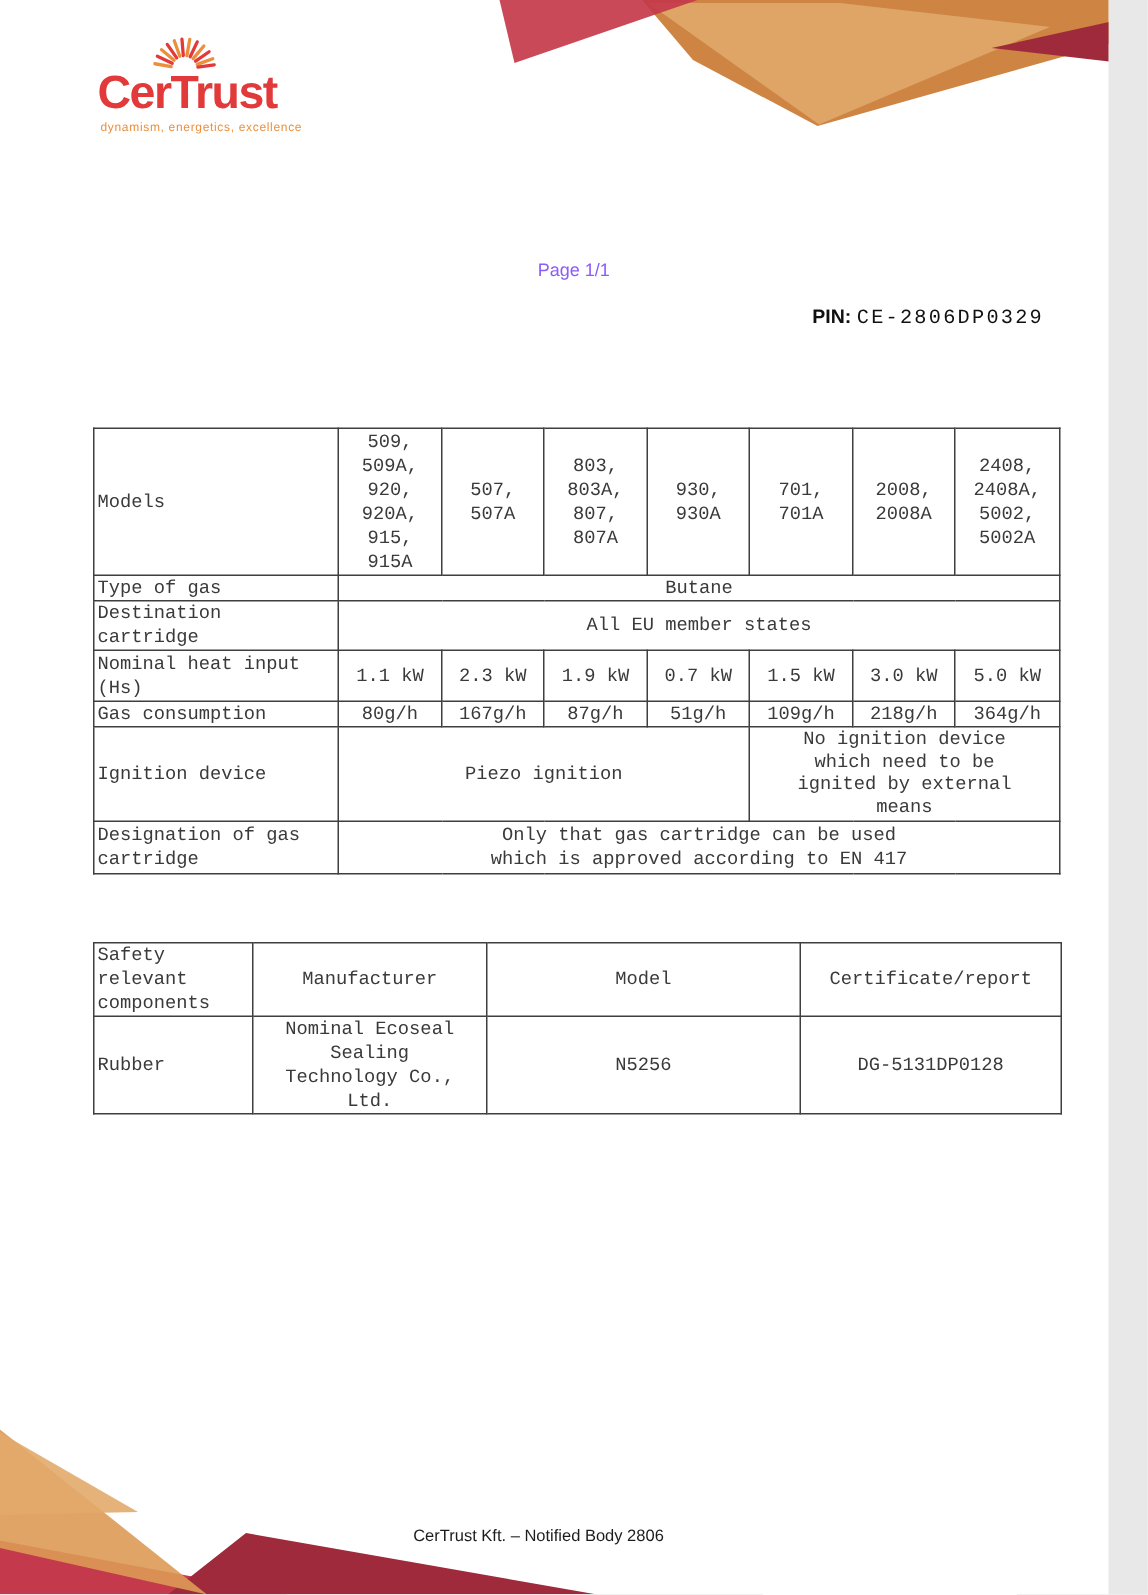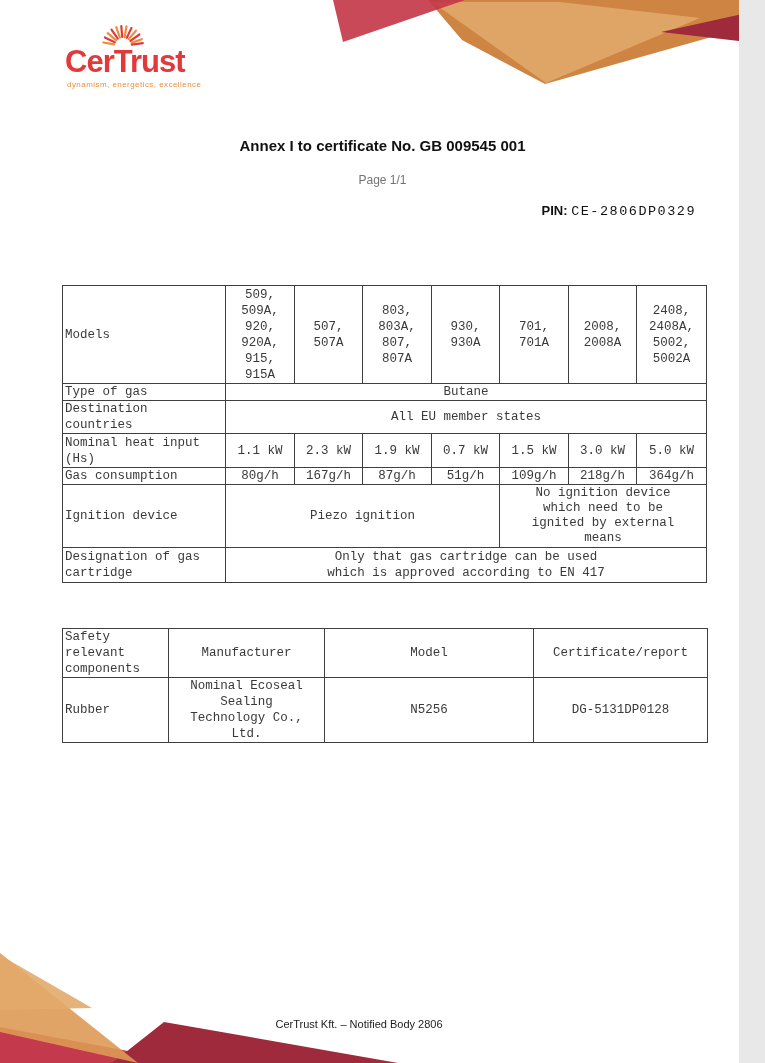--- a/index.html
+++ b/index.html
@@ -8,21 +8,21 @@
   svg.deco{position:absolute;display:block;}
   
   .logo{position:absolute;left:65px;top:10px;width:140px;height:82px;}
   .brand{position:absolute;left:0;top:37px;font-size:31px;font-weight:bold;letter-spacing:-1px;
          color:#e23a3a;line-height:30px;}
   .tagline{position:absolute;left:2px;top:70px;font-size:8px;letter-spacing:.45px;color:#ec8f3d;}
   .sunburst{position:absolute;left:30px;top:0px;}
   
   .title{position:absolute;left:0;top:137px;width:765px;text-align:center;
          font-size:15px;font-weight:bold;color:#111;}
-  .pageno{position:absolute;left:0;top:173px;width:765px;text-align:center;font-size:12px;color:#737373;}
+  .pageno{position:absolute;left:0;top:173px;width:765px;text-align:center;font-size:12px;color:#8b5cf6;}
   .pinline{position:absolute;right:43px;top:203px;font-size:13px;color:#111;white-space:nowrap;}
   .pinline .pl{font-weight:bold;font-family:"Liberation Sans",sans-serif;}
   .pinline .pv{font-family:"Liberation Mono","DejaVu Sans Mono",monospace;letter-spacing:1.5px;font-size:13.5px;}
   
   table.doc{position:absolute;border-collapse:collapse;table-layout:fixed;
             font-family:"Liberation Mono","DejaVu Sans Mono",monospace;
             font-size:12.5px;line-height:16px;color:#3a3a3a;}
   table.doc td{border:1.5px solid #3f3f3f;padding:0 2px;overflow:hidden;}
   td.lbl{text-align:left;vertical-align:middle;padding-left:4px;}
   td.ctr{text-align:center;vertical-align:middle;}
@@ -59,21 +59,20 @@
         <line x1="33.8" y1="29.1" x2="40.9" y2="20.7" stroke="#ec8f3d"></line>
         <line x1="35.4" y1="30.8" x2="44.4" y2="24.5" stroke="#e23a3a"></line>
         <line x1="36.5" y1="32.9" x2="46.8" y2="29.2" stroke="#ec8f3d"></line>
         <line x1="36.9" y1="34.7" x2="47.8" y2="33.2" stroke="#e23a3a"></line>
       </g>
     </svg>
     <div class="brand">CerTrust</div>
     <div class="tagline">dynamism, energetics, excellence</div>
   </div>
 
-  <div class="title">Annex I to certificate No. GB 009545 001</div>
   <div class="pageno">Page 1/1</div>
   <div class="pinline">
     <span class="pl">PIN:</span>
     <span class="pv">CE-2806DP0329</span>
   </div>
 
   <table class="doc" id="spec">
     <colgroup>
       <col style="width:163px">
         <col style="width:69px">
@@ -109,21 +108,21 @@
 2408A,
 5002,
 5002A</td>
     </tr>
     <tr style="height:17px">
       <td class="lbl">Type of gas</td>
       <td class="ctr" colspan="7">Butane</td>
     </tr>
     <tr style="height:33px">
       <td class="lbl pre">Destination
-countries</td>
+cartridge</td>
       <td class="ctr" colspan="7">All EU member states</td>
     </tr>
     <tr style="height:34px">
       <td class="lbl pre">Nominal heat input
 (Hs)</td>
       <td class="ctr">1.1 kW</td>
       <td class="ctr">2.3 kW</td>
       <td class="ctr">1.9 kW</td>
       <td class="ctr">0.7 kW</td>
       <td class="ctr">1.5 kW</td>

